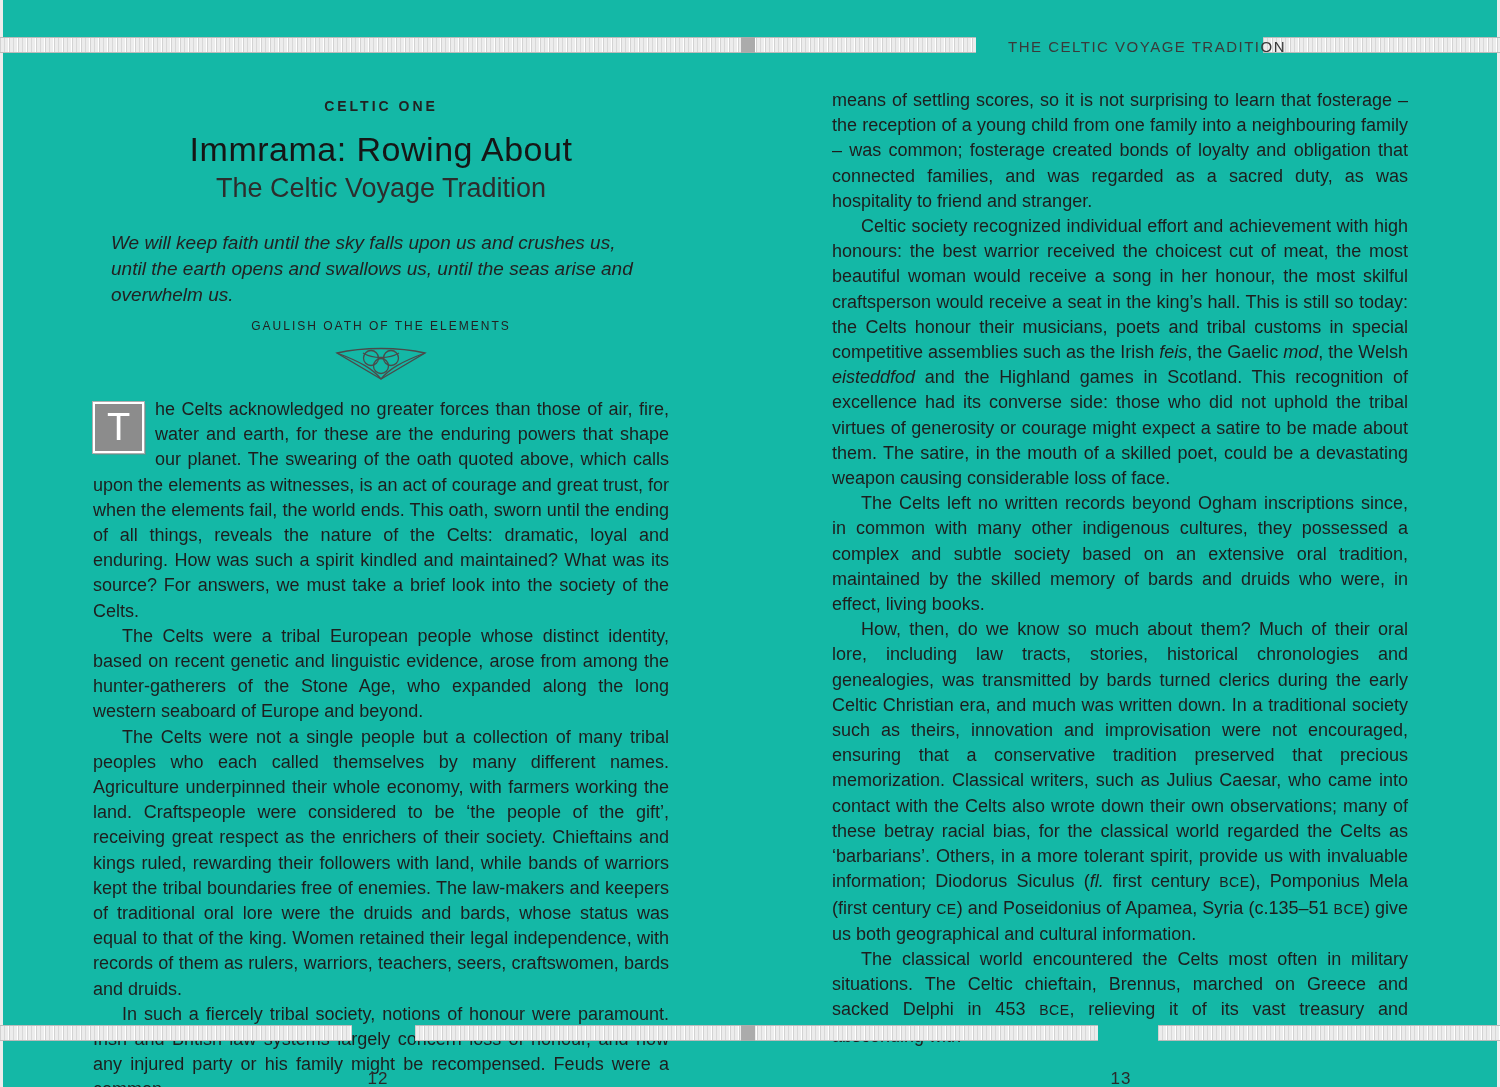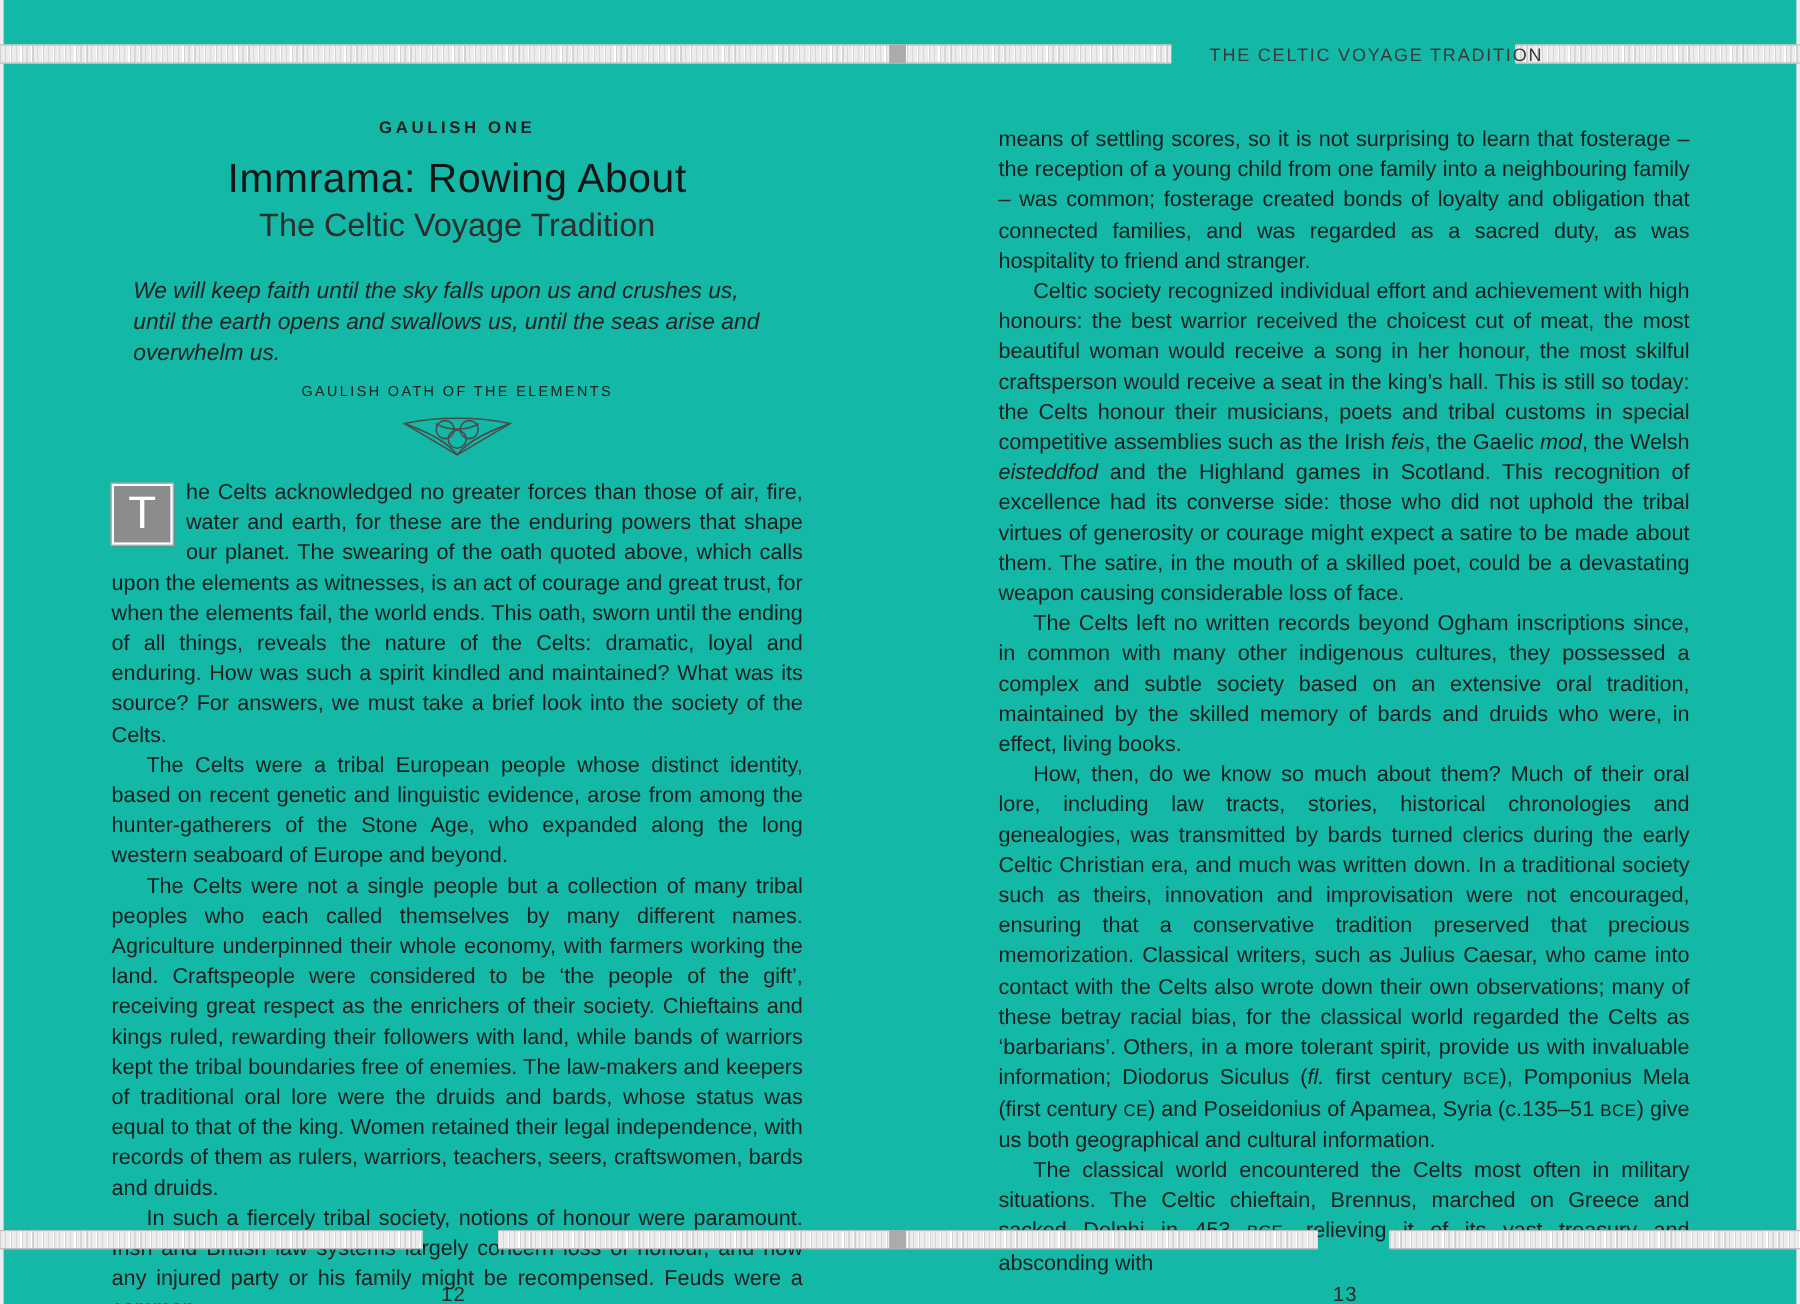--- a/index.html
+++ b/index.html
@@ -38,21 +38,21 @@
   .page-right{left:832px;top:88px;width:576px;}
 
   .chapter-label{margin:98px 0 0 0;text-align:center;font-size:14px;letter-spacing:3px;color:#222;}
   .chapter-title{margin:16px 0 0 0;text-align:center;font-size:34px;font-weight:400;color:#161616;letter-spacing:.5px;}
   .chapter-subtitle{margin:4px 0 0 0;text-align:center;font-size:27px;font-weight:400;color:#2d2d2d;}
   .epigraph{margin:26px auto 0 auto;width:540px;font-style:italic;font-size:19px;line-height:26px;color:#222;}
   .epigraph-attr{margin:11px 0 0 0;text-align:center;font-size:12px;letter-spacing:2px;color:#222;}
   .ornament-wrap{margin:10px 0 0 0;text-align:center;}
 
   .body-text{margin-top:10px;font-size:18px;line-height:25.2px;}
-  .page-right .body-text{margin-top:16px;}
+  .page-right .body-text{margin-top:0;}
   .para{margin:0;text-align:justify;hyphens:auto;-webkit-hyphens:auto;}
   .para.indent{text-indent:29px;}
   .seg-italic{font-style:italic;}
   .seg-sc{font-size:0.78em;letter-spacing:.5px;}
 
   .dropcap{
     float:left;width:47px;height:47px;margin:5px 11px 1px 0;
     background:#8c8c8c;color:#ffffff;
     font-size:38px;line-height:46px;text-align:center;
     border:2px solid #ffffff;outline:1px solid #aeaeae;
@@ -72,21 +72,21 @@
 
   <div>
     <div class="band-seg" style="top:37px;left:0;width:976px;"></div>
     <div class="band-seg" style="top:37px;left:1263px;width:237px;"></div>
     <div class="dark-square" style="top:37px;left:741px;"></div>
   </div>
 
   <div class="running-title">THE CELTIC VOYAGE TRADITION</div>
 
   <section class="page page-left">
-    <h3 class="chapter-label">GAULISH ONE</h3>
+    <h3 class="chapter-label">CELTIC ONE</h3>
     <h1 class="chapter-title">Immrama: Rowing About</h1>
     <h2 class="chapter-subtitle">The Celtic Voyage Tradition</h2>
     <p class="epigraph">We will keep faith until the sky falls upon us and crushes us, until the earth opens and swallows us, until the seas arise and overwhelm us.</p>
     <p class="epigraph-attr">GAULISH OATH OF THE ELEMENTS</p>
     <div class="ornament-wrap">
       <svg width="96" height="40" viewBox="0 0 96 40">
         <g fill="none" stroke="#4a4a4a" stroke-width="1.3">
           <path d="M4 10 C 30 4, 66 4, 92 10 L 48 36 Z"></path>
           <circle cx="38" cy="15" r="7.5"></circle>
           <circle cx="58" cy="15" r="7.5"></circle>

